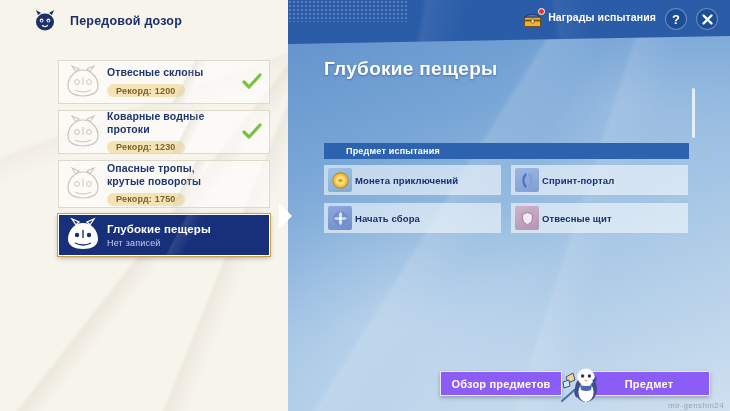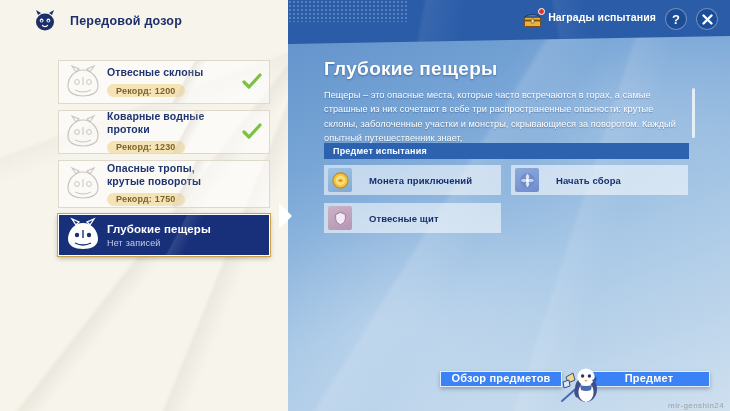--- a/index.html
+++ b/index.html
@@ -188,21 +188,21 @@
     background: rgba(255,255,255,.75);
     border-radius: 2px;
     z-index: 6; cursor: pointer;
   }
 
   #items-section-header {
     position: absolute; left: 324px; top: 143px;
     width: 365px; height: 16px;
     background: #2d62ae;
     display: flex; align-items: center;
-    padding-left: 9px;
+    padding-left: 22px;
     z-index: 5;
   }
   #items-section-header span {
     font-size: 9px; font-weight: bold; color: #ffffff; letter-spacing: .2px;
   }
 
   #items-grid {
     position: absolute; left: 324px; top: 165px;
     width: 365px;
     display: flex; flex-wrap: wrap;
@@ -217,39 +217,39 @@
     cursor: pointer;
   }
   .item-icon {
     width: 24px; height: 24px;
     flex: 0 0 auto;
     display: flex; align-items: center; justify-content: center;
     border-radius: 2px;
   }
   .item-label {
     font-size: 9.5px; font-weight: bold; color: #17306f;
-    padding-left: 17px; letter-spacing: .1px;
+    padding-left: 3px; letter-spacing: .1px;
   }
   .ic-coin  { background: linear-gradient(160deg,#9fc3e4,#7fa9d4); }
   .ic-sprint{ background: linear-gradient(160deg,#9db7e0,#7f9ed0); }
   .ic-ring  { background: linear-gradient(160deg,#8fa9dd,#6f8ccb); }
   .ic-shield{ background: linear-gradient(160deg,#cbb3c8,#b396b2); }
   .ic-obst  { background: linear-gradient(160deg,#f0c3c0,#e4a9a6); }
 
   
   #bottom-bar {
     position: absolute; left: 288px; bottom: 0;
     width: 442px; height: 52px;
     z-index: 8;
   }
   #btn-overview, #btn-start {
-    position: absolute; top: 12px; height: 16px;
-    background: #3b82f6;
+    position: absolute; top: 12px; height: 25px;
+    background: #8b5cf6;
     border: 1px solid rgba(255,255,255,.85);
-    display: flex; justify-content: center;
+    display: flex; align-items: center; justify-content: center;
     cursor: pointer;
     box-shadow: 0 2px 4px rgba(0,0,0,.25);
   }
   #btn-overview { left: 152px; width: 122px; }
   #btn-start    { left: 300px; width: 122px; }
   #btn-overview span, #btn-start span {
     font-size: 11px; font-weight: bold; color: #ffffff; letter-spacing: .2px;
   }
   #mascot {
     position: absolute; left: 272px; top: 4px;
@@ -411,40 +411,48 @@
       <span>?</span>
     </div>
     <div class="round-btn" id="close-btn">
       <svg width="13" height="13" viewBox="0 0 13 13">
         <path d="M2.5 2.5 L10.5 10.5 M10.5 2.5 L2.5 10.5" stroke="#ffffff" stroke-width="2.4" stroke-linecap="round"></path>
       </svg>
     </div>
   </div>
 
   <div id="stage-title">Глубокие пещеры</div>
-  <div id="stage-desc">Пещеры – это опасные места, которые часто встречаются в горах, а самые страшные из них сочетают в себе три распространенные опасности: крутые склоны, заболоченные участки и монстры, скрывающиеся за поворотом. Каждый опытный путешественник знает,</div>
   <div id="desc-scrollbar"></div>
 
   <div id="items-section-header">
     <span>Предмет испытания</span>
   </div>
 
   <div id="items-grid">
 
     <div class="item-card">
       <div class="item-icon ic-coin">
         <svg width="19" height="19" viewBox="0 0 19 19">
           <circle cx="9.5" cy="9.5" r="7.6" fill="#f0c33c" stroke="#c98a1c" stroke-width="1.1"></circle>
           <circle cx="9.5" cy="9.5" r="5" fill="#f7dc77"></circle>
           <path d="M7 9.5 Q9.5 6.5 12 9.5 Q9.5 12.5 7 9.5 Z" fill="#d79a22"></path>
         </svg>
       </div>
       <div class="item-label">Монета приключений</div>
     </div>
 
+    <div class="item-card">
+      <div class="item-icon ic-sprint">
+        <svg width="19" height="19" viewBox="0 0 19 19">
+          <path d="M7.5 3.5 Q3.2 9.5 7.5 15.5" stroke="#4b6fd0" stroke-width="2.2" fill="none" stroke-linecap="round"></path>
+          <path d="M11.5 3.5 Q15.8 9.5 11.5 15.5" stroke="#7f9ae8" stroke-width="2.2" fill="none" stroke-linecap="round"></path>
+        </svg>
+      </div>
+      <div class="item-label">Спринт-портал</div>
+    </div>
 
     <div class="item-card">
       <div class="item-icon ic-ring">
         <svg width="19" height="19" viewBox="0 0 19 19">
           <circle cx="9.5" cy="9.5" r="7.2" fill="#6f8ccb"></circle>
           <path d="M9.5 2.8 Q13 6 9.5 9.5 Q6 6 9.5 2.8 Z" fill="#dbe6f8"></path>
           <path d="M16.2 9.5 Q13 13 9.5 9.5 Q13 6 16.2 9.5 Z" fill="#c2d4f0"></path>
           <path d="M9.5 16.2 Q6 13 9.5 9.5 Q13 13 9.5 16.2 Z" fill="#dbe6f8"></path>
           <path d="M2.8 9.5 Q6 6 9.5 9.5 Q6 13 2.8 9.5 Z" fill="#c2d4f0"></path>
           <circle cx="9.5" cy="9.5" r="1.7" fill="#ffffff"></circle>

